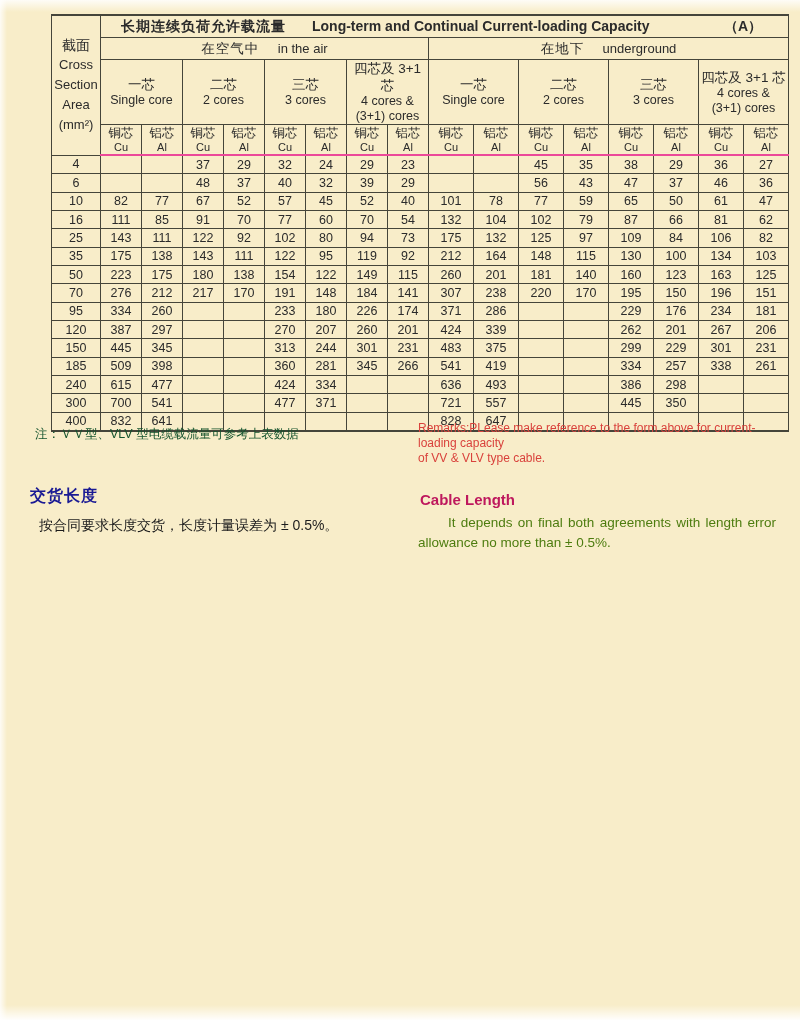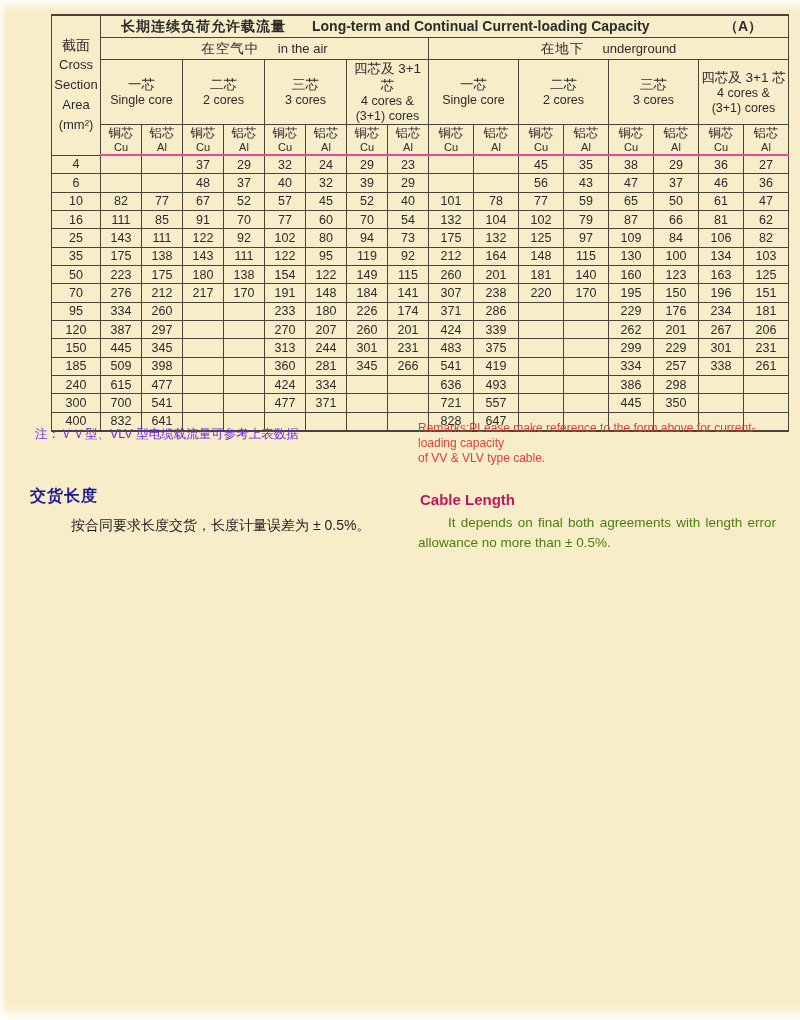--- a/index.html
+++ b/index.html
@@ -51,25 +51,25 @@
   td.group-cell .g-zh { font-size:13.5px; line-height:17px; }
   td.group-cell .g-en { font-size:12.5px; line-height:15px; }
   td.group-cell .g-en2 { font-size:12.5px; line-height:15px; }
 
   td.cond-cell div { line-height:14px; }
   td.cond-cell .c-zh { font-size:12.5px; }
   td.cond-cell .c-en { font-size:11px; }
 
   
   .abs { position:absolute; }
-  .note-zh { left:35px; top:426px; color:#6d28d9; font-size:12.5px; }
+  .note-zh { left:35px; top:426px; color:#14532d; font-size:12.5px; }
   .note-en { left:418px; top:421px; width:358px; color:#d9423c; font-size:12px; line-height:15px; }
 
   .len-zh-h { left:30px; top:486px; color:#1a1a94; font-size:16px; font-weight:bold; letter-spacing:1px; }
-  .len-zh-b { left:44px; top:517px; width:370px; color:#1c1c1c; font-size:14px; text-indent:27px; }
+  .len-zh-b { left:12px; top:517px; width:370px; color:#1c1c1c; font-size:14px; text-indent:27px; }
   .len-en-h { left:420px; top:491px; color:#be185d; font-size:15px; font-weight:bold; }
   .len-en-b { left:418px; top:513px; width:358px; color:#4d7c0f; font-size:13.5px; line-height:20px; text-align:justify; text-indent:30px; }
 
   
   .edge-top  { position:absolute; left:0; top:0; width:100%; height:12px;
                background:linear-gradient(to bottom, rgba(255,255,255,.85), rgba(255,255,255,0)); pointer-events:none; }
   .edge-left { position:absolute; left:0; top:0; width:7px; height:100%;
                background:linear-gradient(to right, rgba(255,255,255,.8), rgba(255,255,255,0)); pointer-events:none; }
   .edge-bottom { position:absolute; left:0; bottom:0; width:100%; height:15px;
                background:linear-gradient(to top, rgba(255,255,255,.95), rgba(255,255,255,0)); pointer-events:none; }

